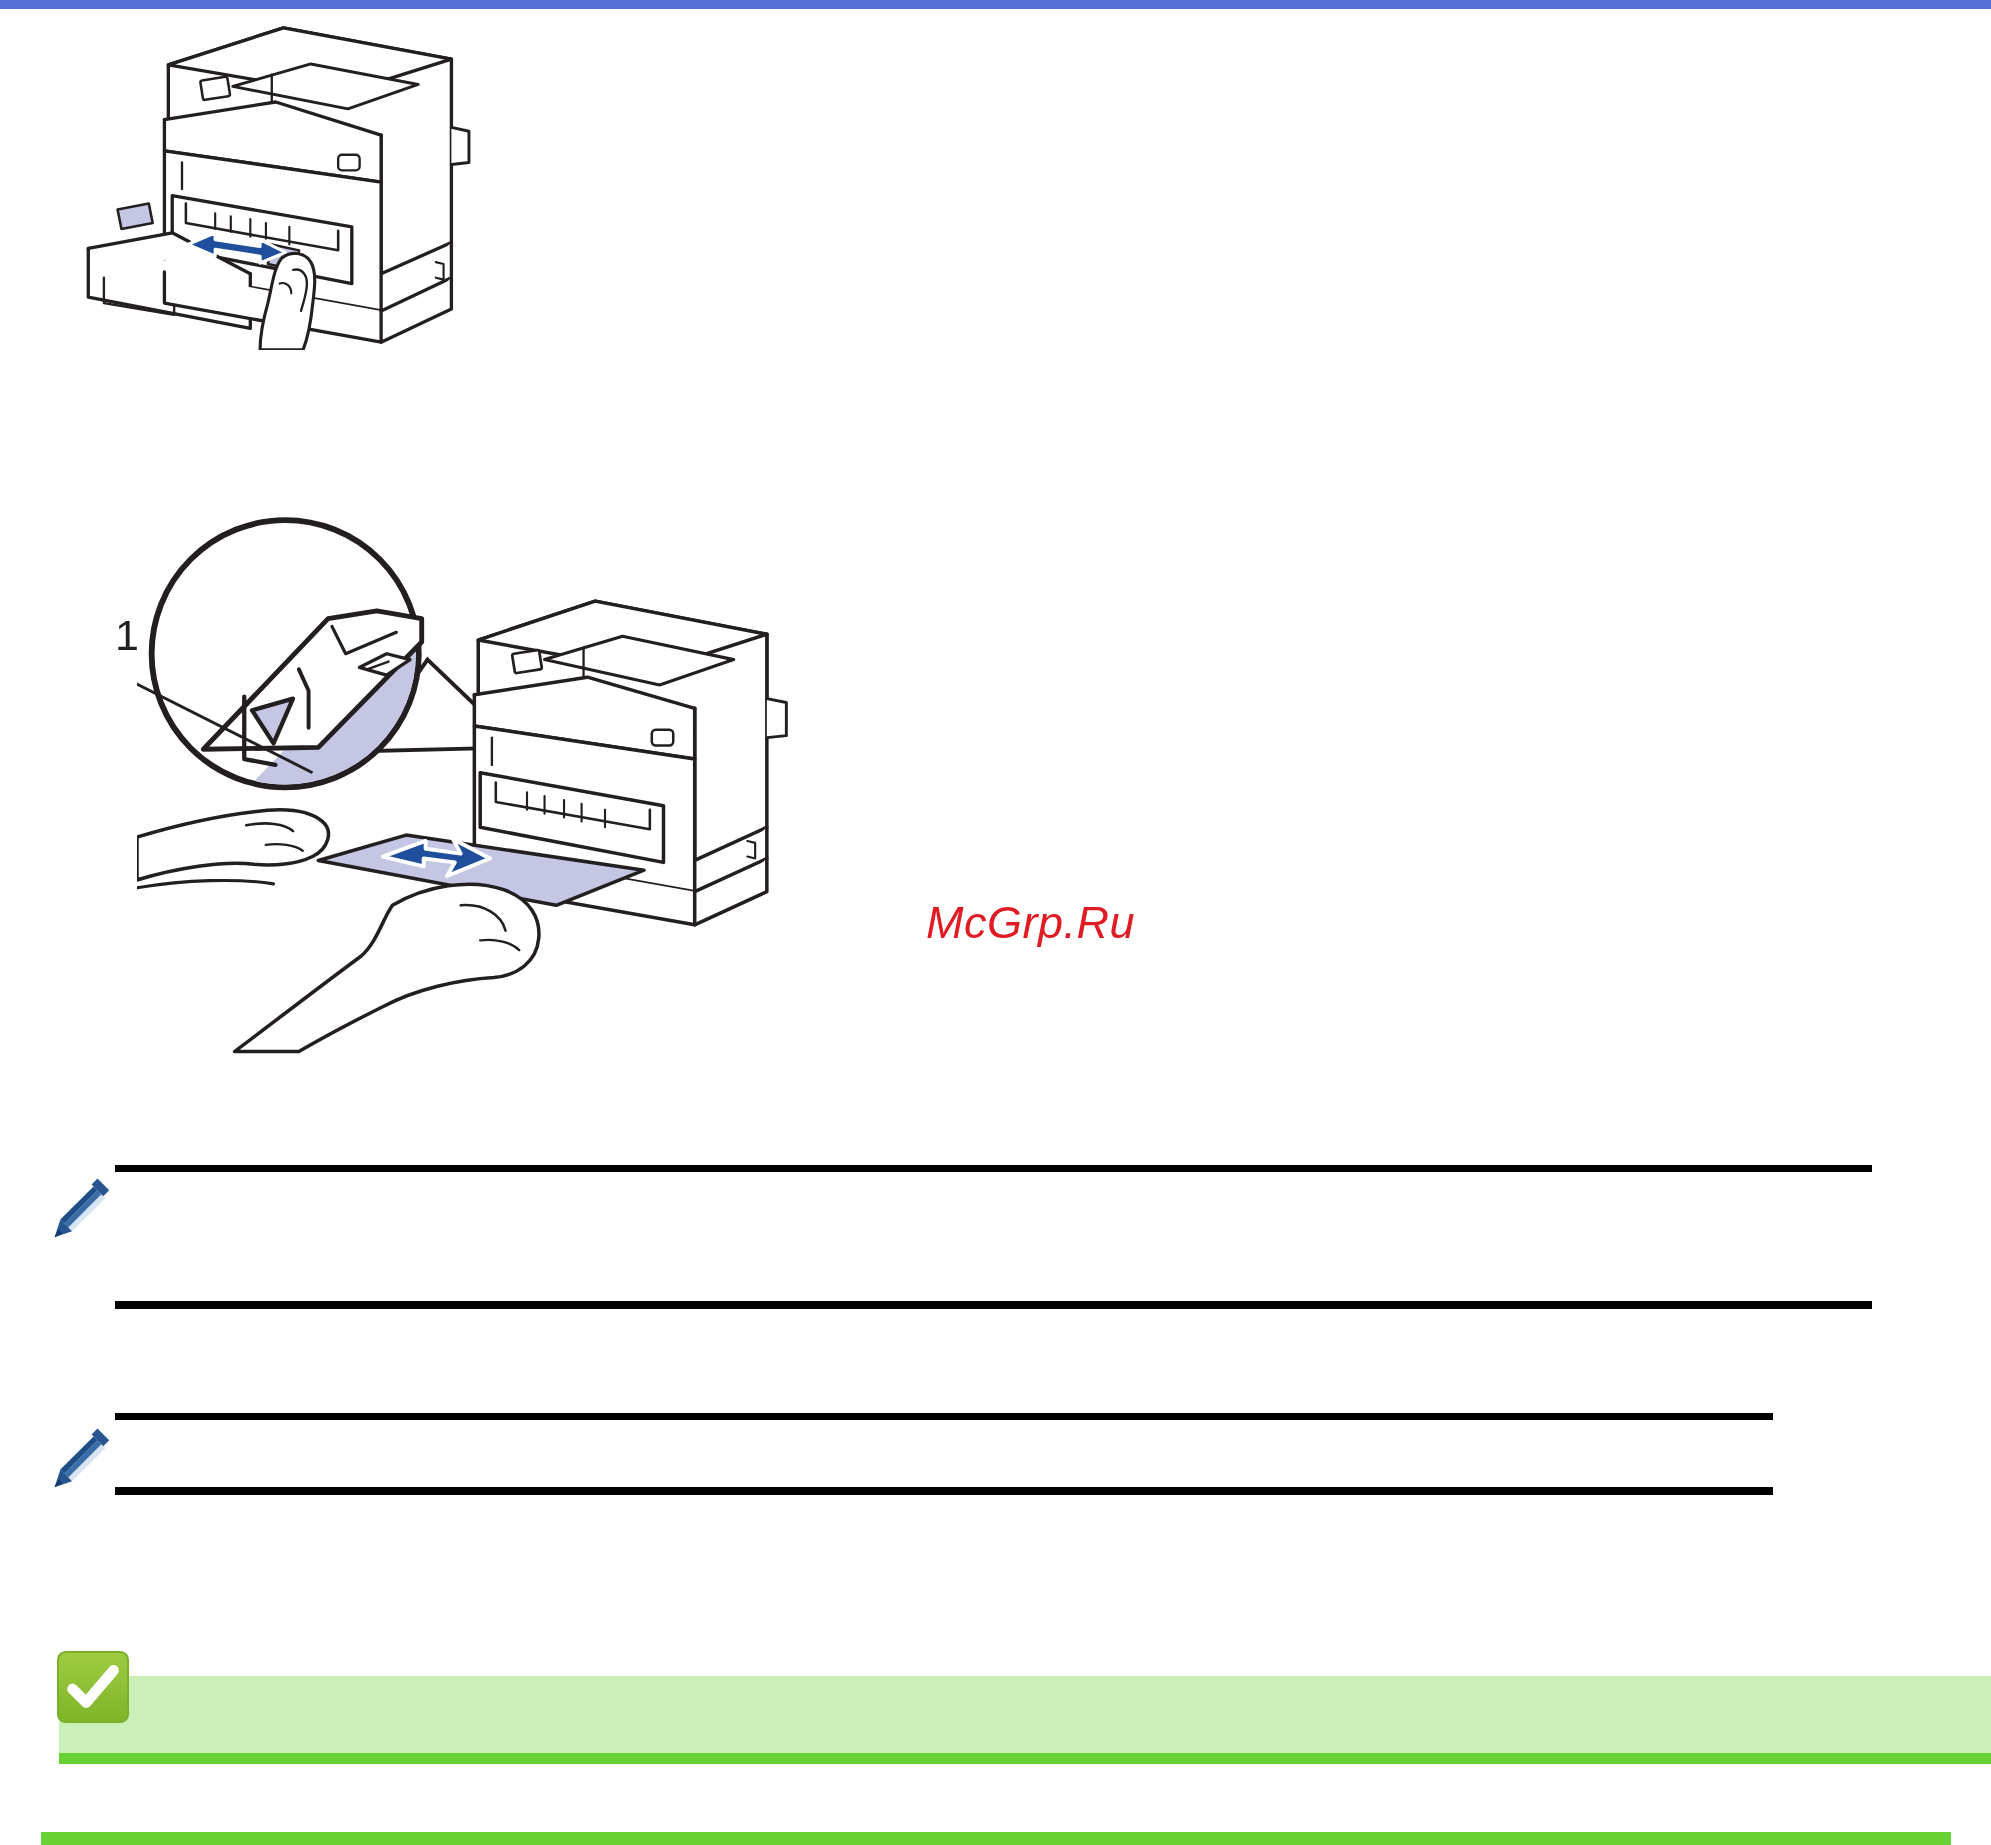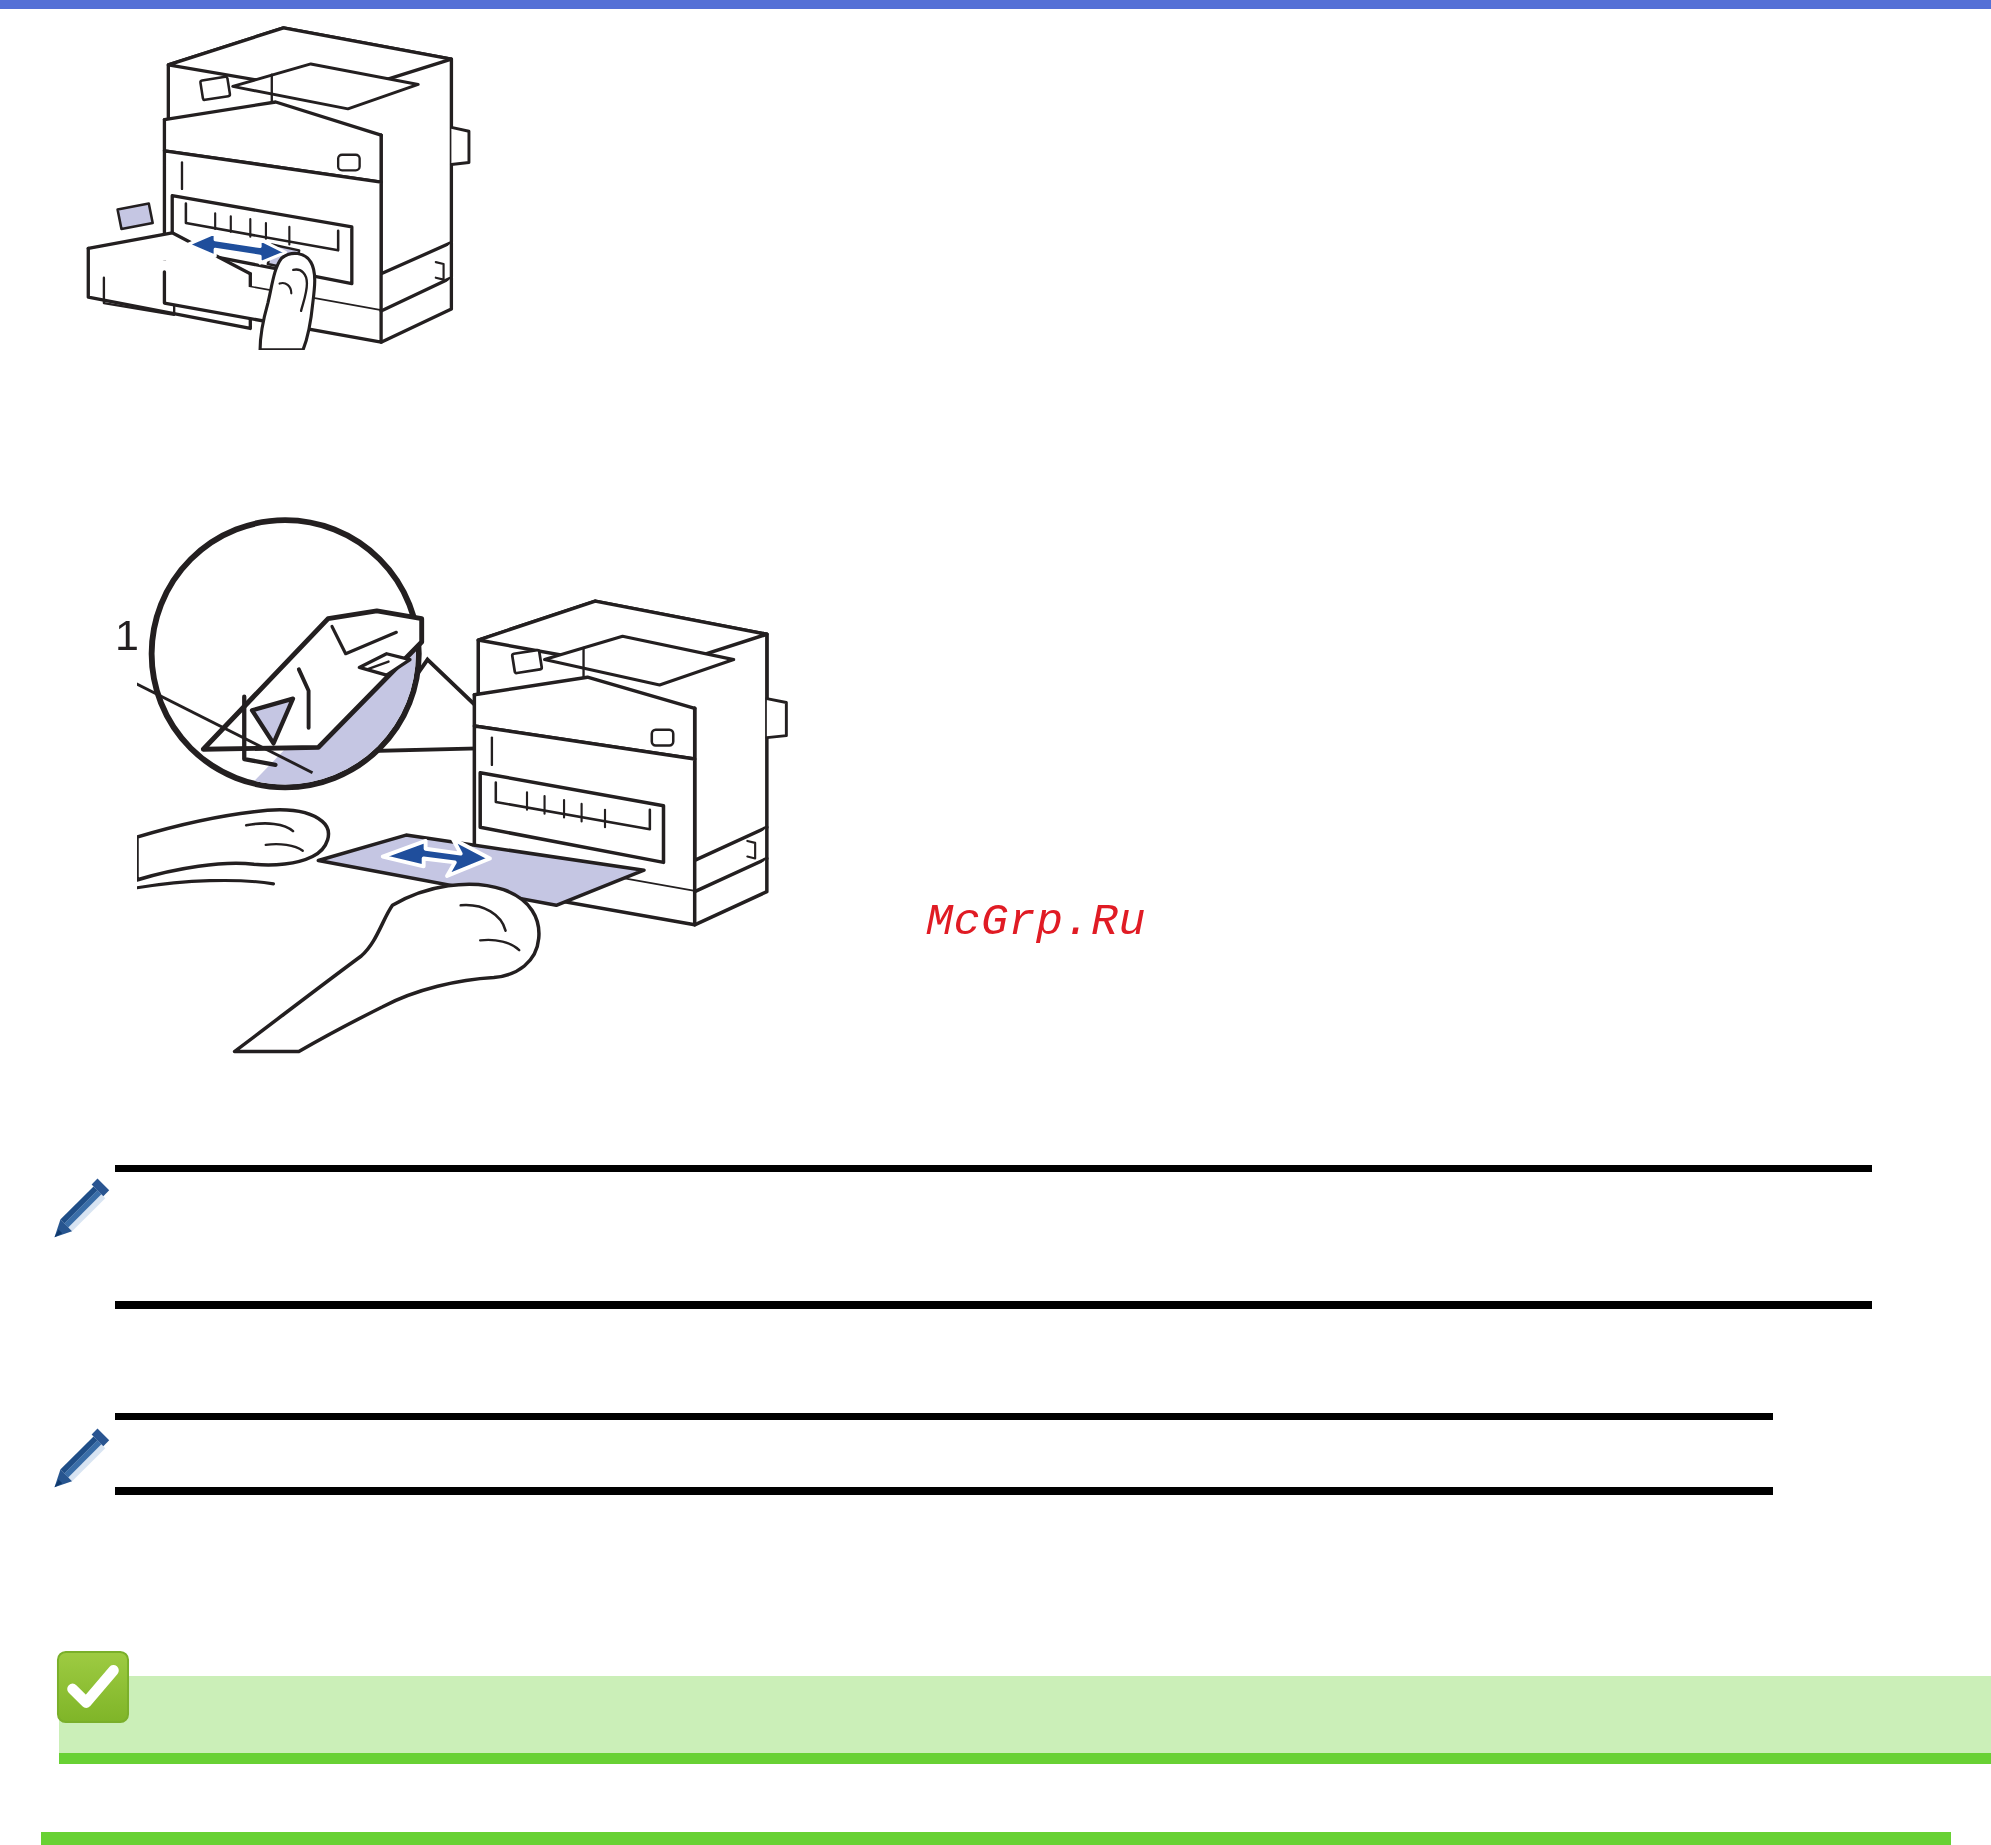--- a/index.html
+++ b/index.html
@@ -27,21 +27,21 @@
     font-family:"Liberation Sans", sans-serif;
     line-height:1;
   }
 
   
   .watermark{
     position:absolute;
     color:#e01b24;
     font-style:italic;
     font-size:45px;
-    font-family:Liberation Mono, monospace;
+    font-family:Liberation Sans, sans-serif;
     letter-spacing:0.5px;
     white-space:nowrap;
   }
 
   
   .note{position:absolute;}
   .note .rule{position:absolute;background:#000000;height:7.8px;}
   .pencil{position:absolute;}
 
   

